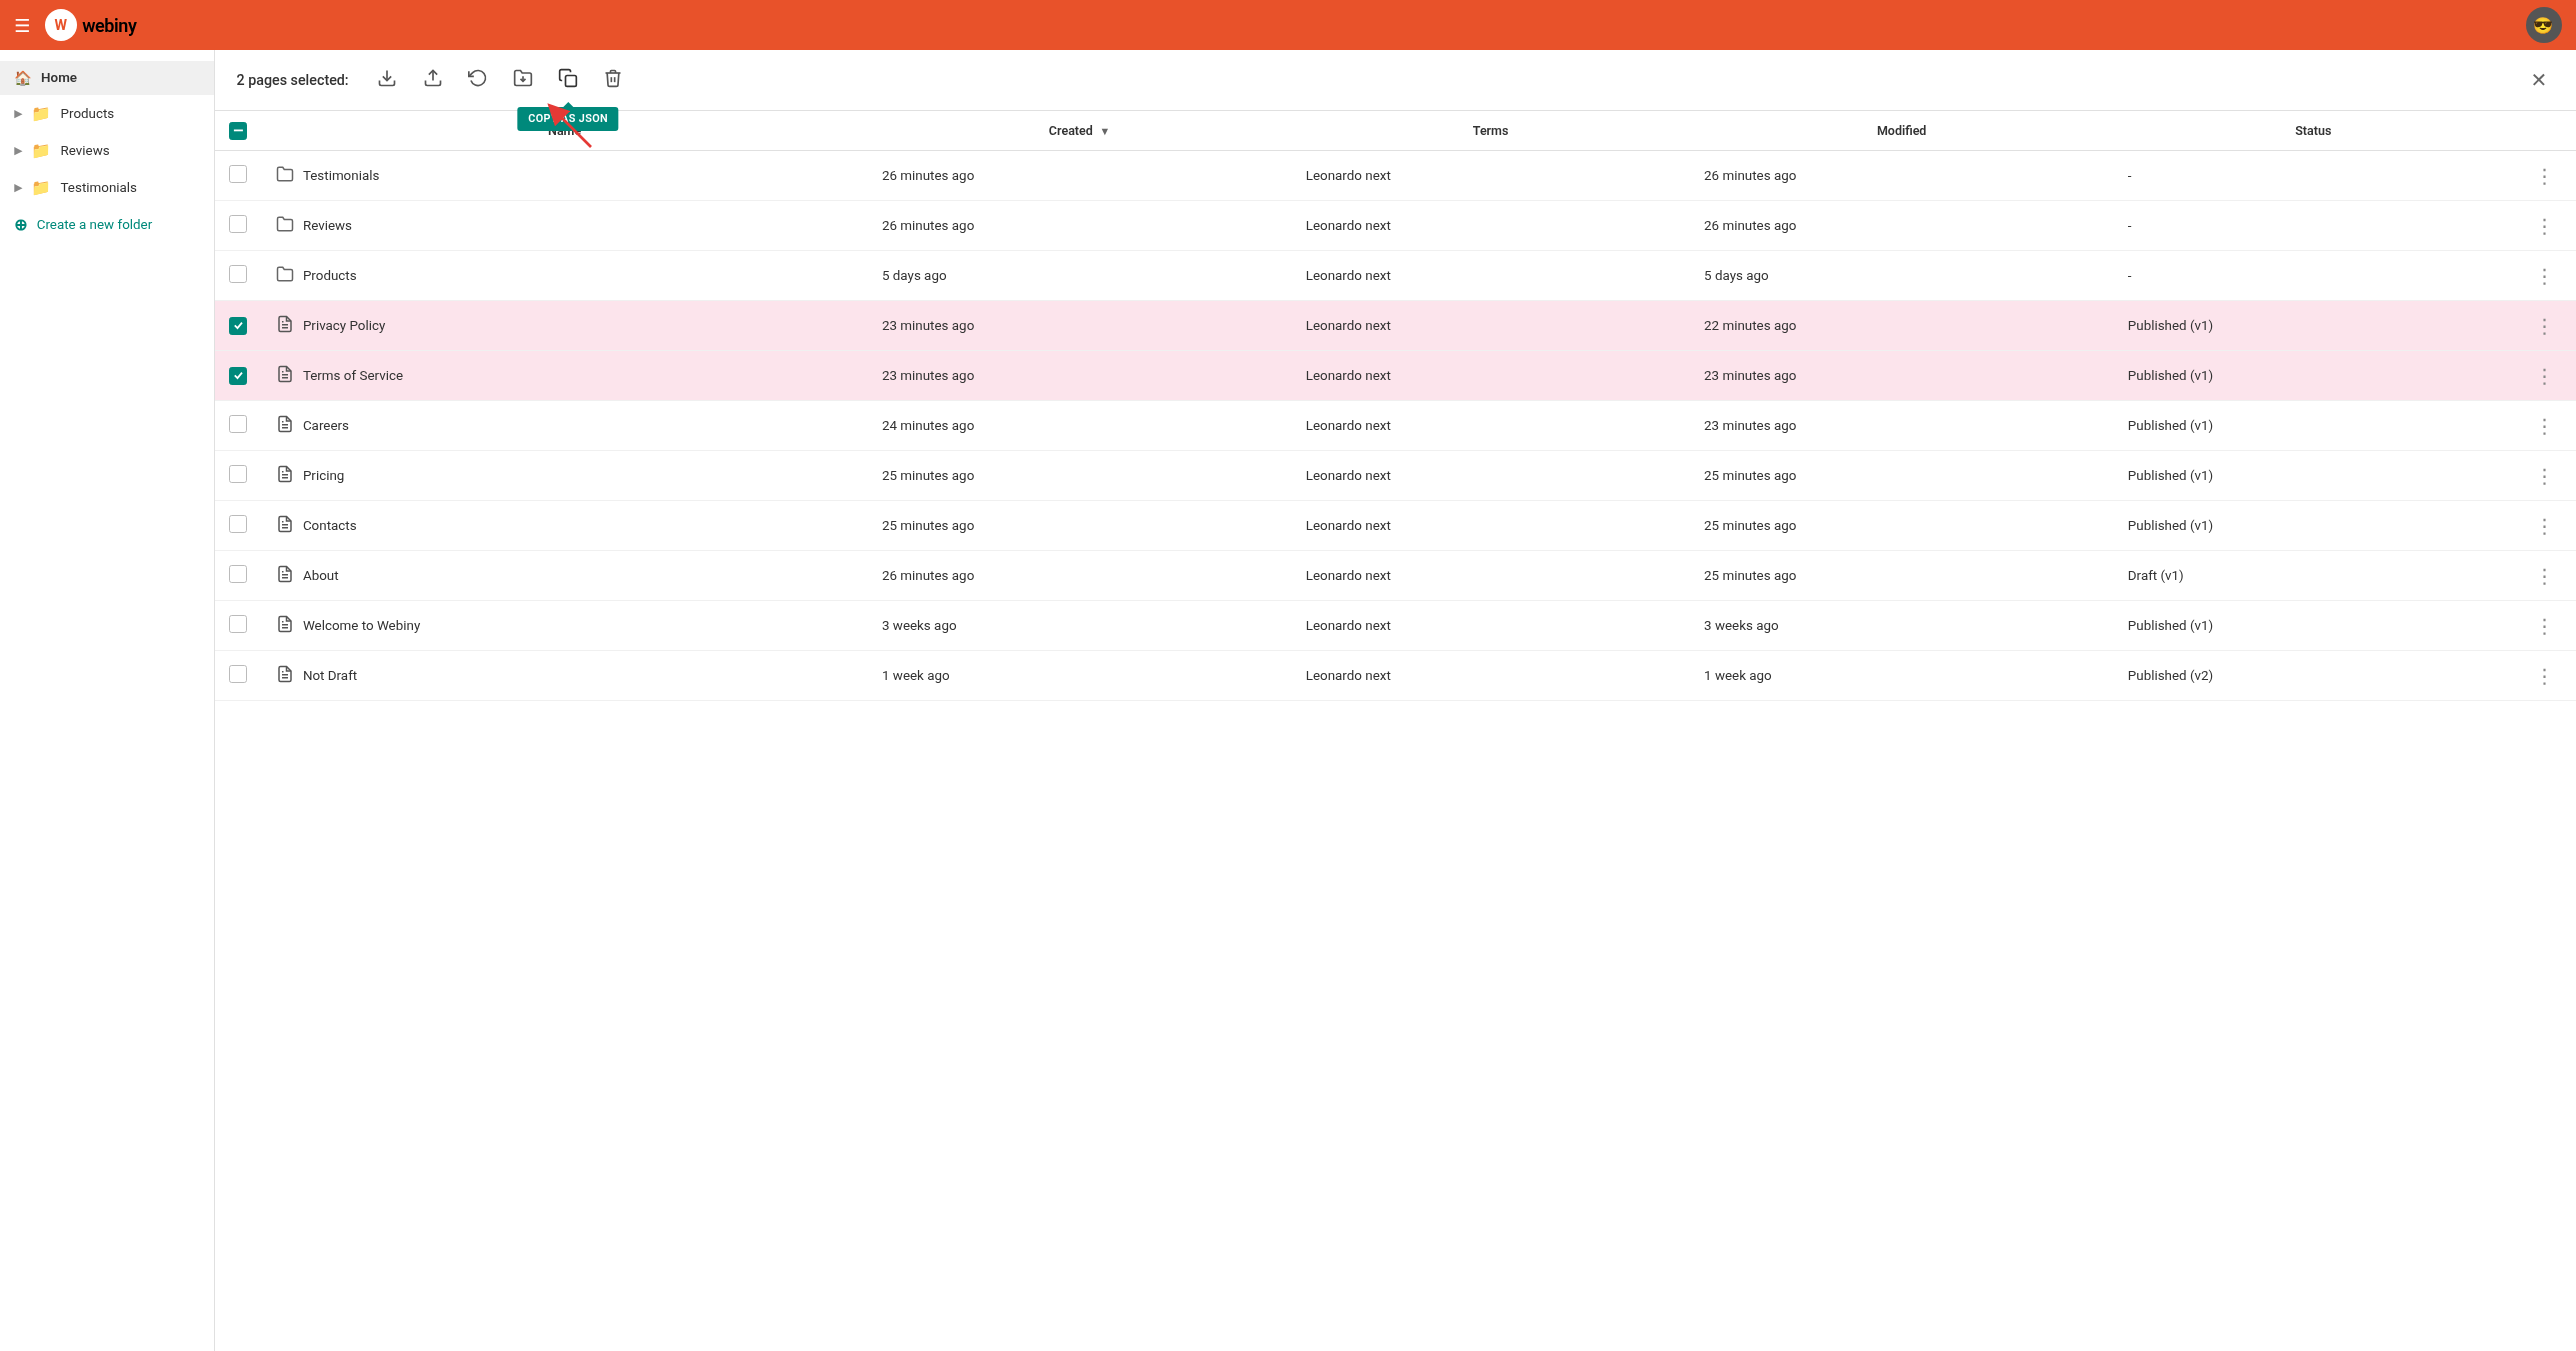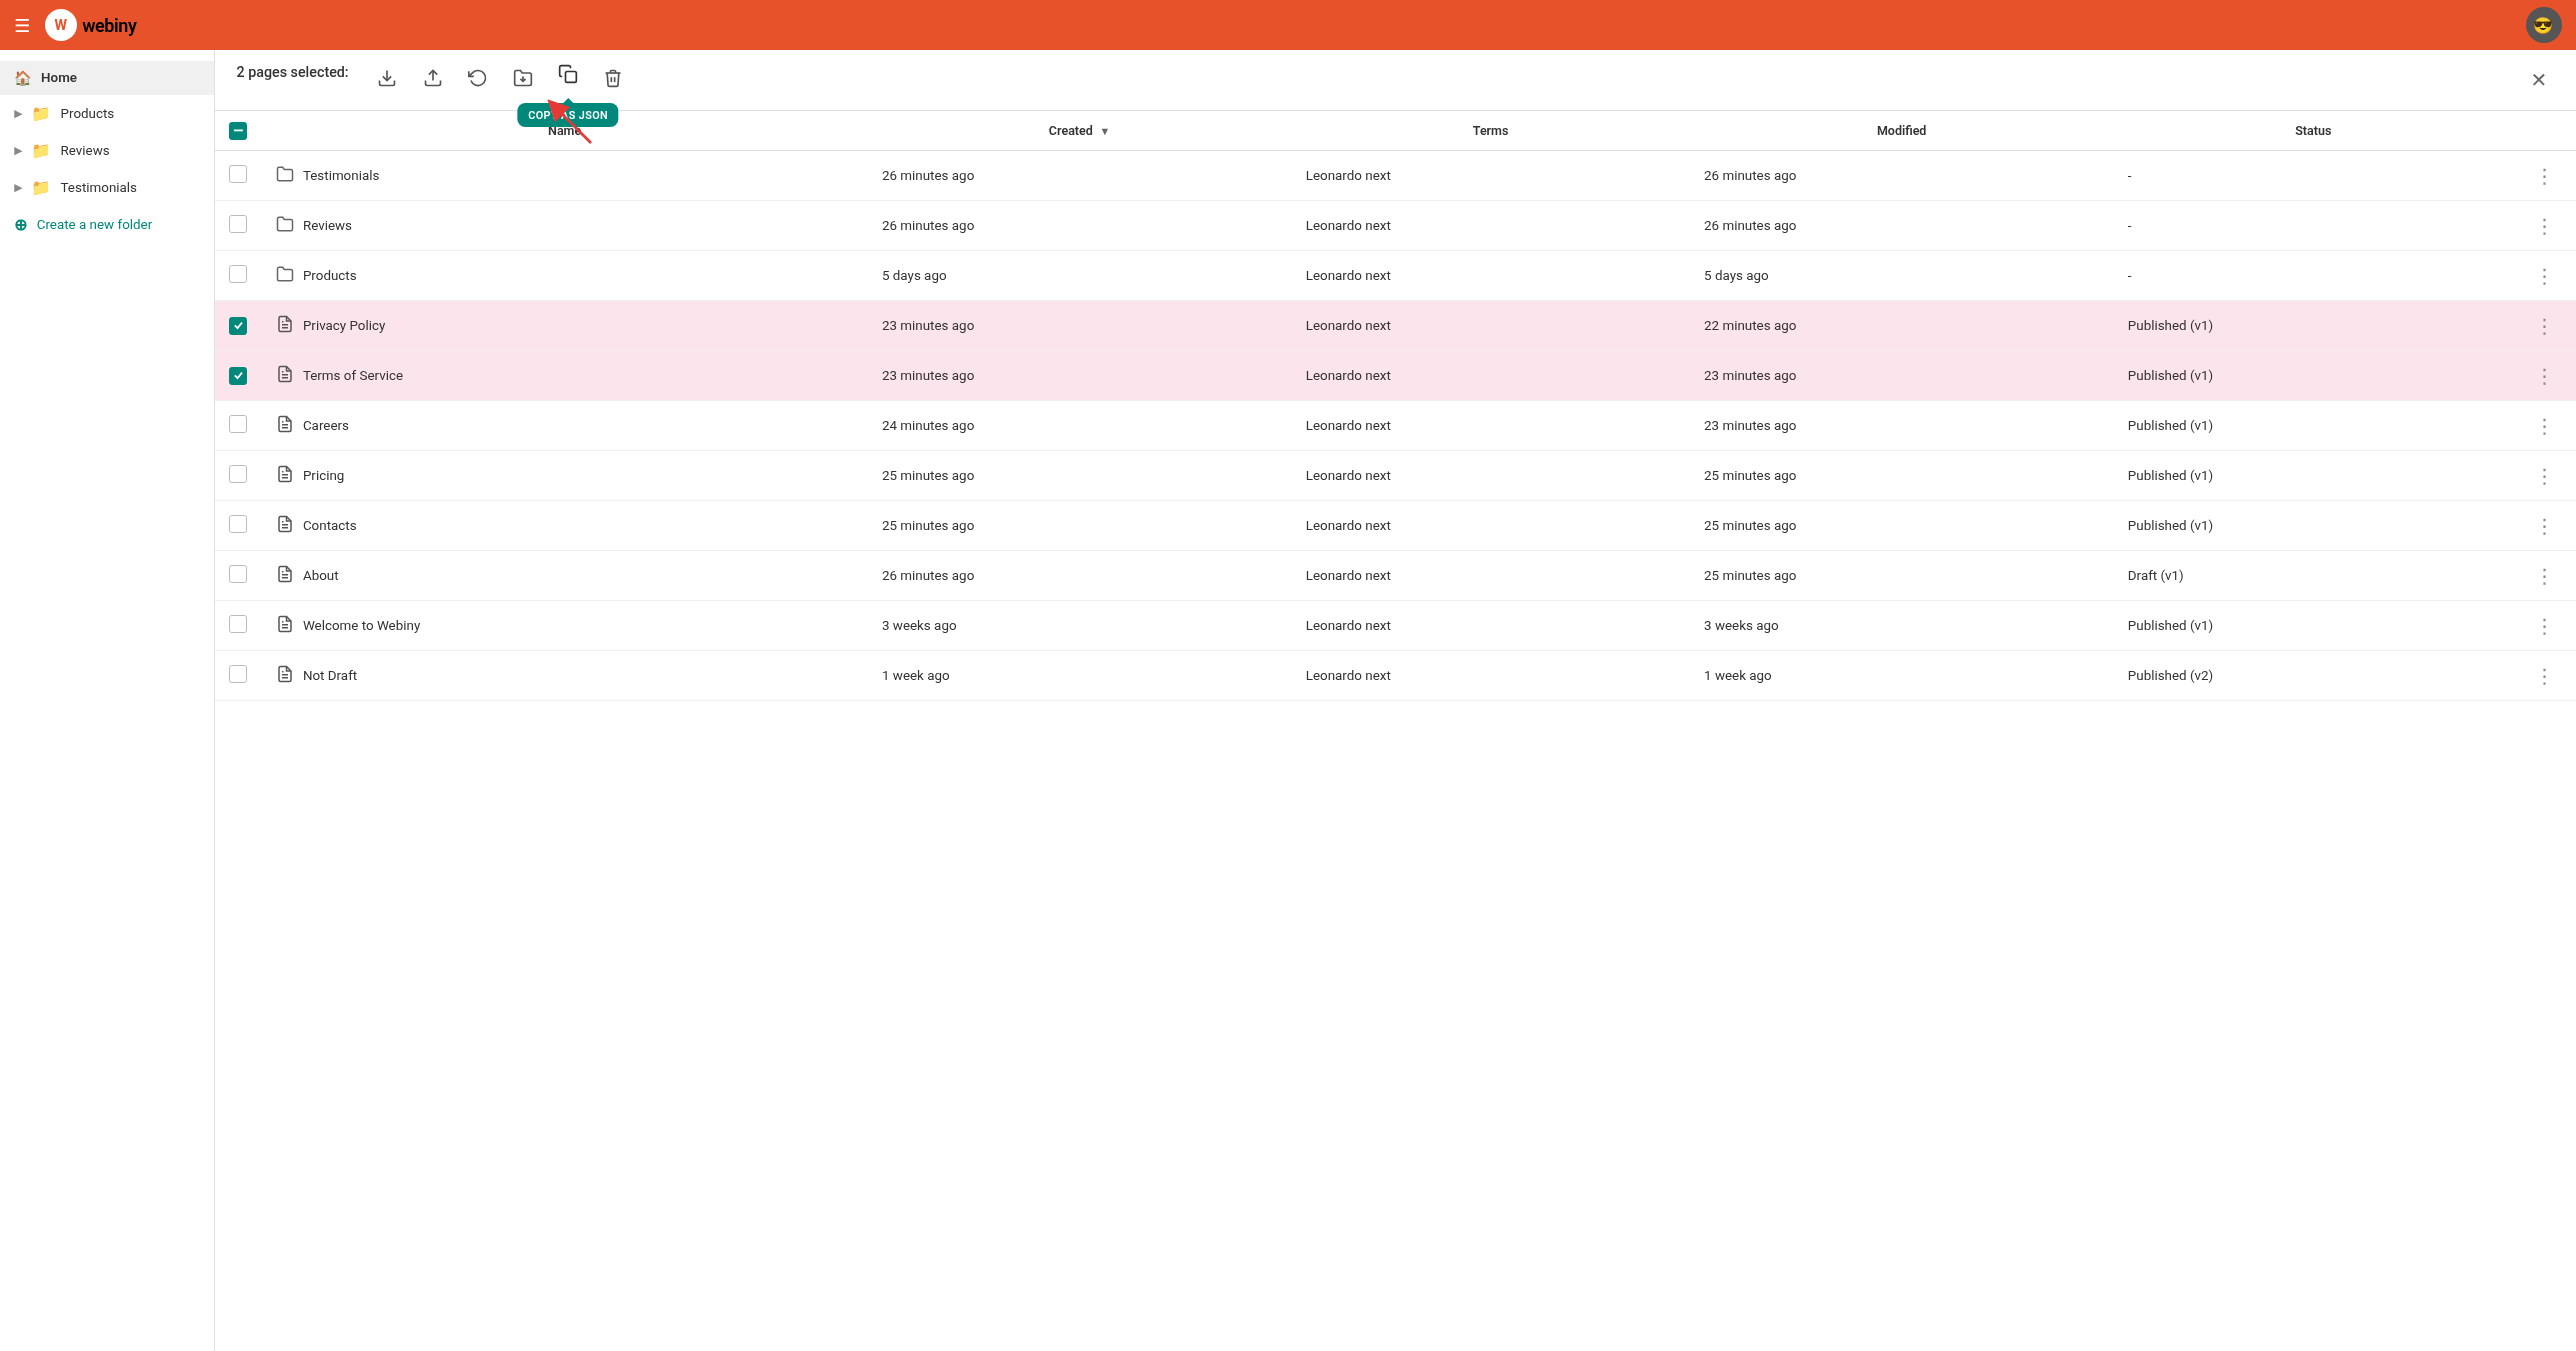--- a/index.html
+++ b/index.html
@@ -82,21 +82,21 @@
     .main {
       flex: 1;
       background: white;
       overflow-y: auto;
       position: relative;
     }
 
     
     .toolbar {
       display: flex;
-      align-items: flex-start;
+      align-items: center;
       padding: 14.3px 21.5px;
       border-bottom: 0.9px solid #e0e0e0;
       gap: 18px;
       position: sticky;
       top: 0;
       background: white;
       z-index: 10;
     }
     .toolbar-selection-text {
       font-size: 14.3px;
@@ -125,21 +125,21 @@
     .tooltip {
       position: absolute;
       top: 39px;
       left: 50%;
       transform: translateX(-50%);
       background: #00897B;
       color: white;
       font-size: 10.8px;
       font-weight: 600;
       padding: 5.4px 10.8px;
-      border-radius: 8px;
+      border-radius: 3px;
       white-space: nowrap;
       z-index: 200;
       letter-spacing: 0.4px;
     }
     .tooltip::before {
       content: '';
       position: absolute;
       top: -5.4px;
       left: 50%;
       transform: translateX(-50%);

